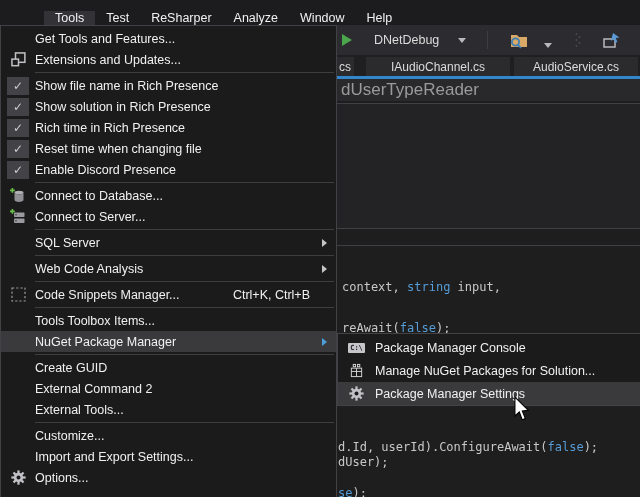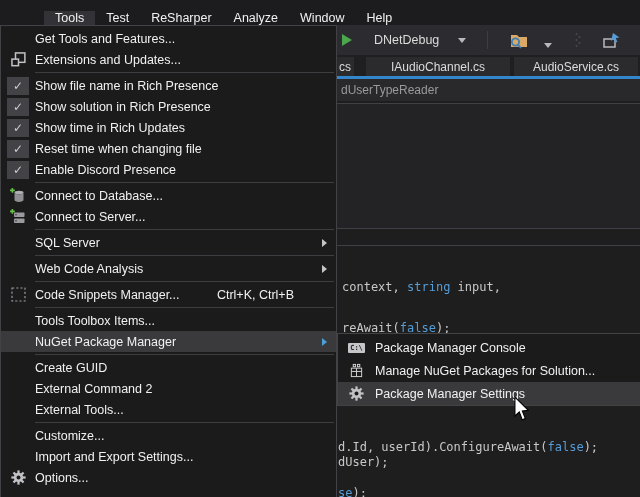--- a/index.html
+++ b/index.html
@@ -25,36 +25,36 @@
   
   .tabstrip{position:absolute;left:337px;top:55px;width:303px;height:34px;background:#1f1f22;overflow:hidden;z-index:1;}
   .tab{position:absolute;top:2px;height:19px;background:#2b2b2e;color:#dcdcdc;font-size:12px;
        display:flex;align-items:center;justify-content:center;cursor:default;}
   #tabstrip .tab:nth-child(1){left:-30px;width:44px;justify-content:flex-end;padding-right:3px;}
   #tabstrip .tab:nth-child(2){left:29px;width:144px;}
   #tabstrip .tab:nth-child(3){left:177px;width:124px;}
   .tab-underline{position:absolute;left:337px;top:76px;width:303px;height:3px;background:#3385cc;z-index:1;}
   .breadcrumb{position:absolute;left:337px;top:79px;width:303px;height:22px;background:#29292c;
               display:flex;align-items:center;padding-left:4px;box-sizing:border-box;
-              color:#9a9a9a;font-size:12px;z-index:1;}
+              color:#9a9a9a;font-size:17px;z-index:1;}
   .peek-box{position:absolute;left:337px;top:103px;width:303px;height:126px;background:#232326;
             border-top:1px solid #3f3f46;border-bottom:1px solid #3f3f46;box-sizing:border-box;z-index:1;}
   .hline{position:absolute;left:337px;width:303px;height:1px;background:#3f3f46;z-index:1;}
   .code-line{position:absolute;font-family:"DejaVu Sans Mono","Liberation Mono",monospace;
              font-size:12px;color:#c8c8c8;white-space:pre;z-index:1;}
   .code-line .kw{color:#569cd6;}
   
   .menu-panel{position:absolute;left:0;top:25px;width:337px;height:480px;background:#1b1b1c;
               border:1px solid #414146;box-sizing:border-box;padding-top:2px;z-index:10;}
   .menu-row{height:21px;display:flex;align-items:center;position:relative;color:#f1f1f1;
             font-size:12.5px;cursor:default;}
   .menu-row.hl{background:#3a3a3d;}
   .menu-icon-slot{width:34px;flex:none;display:flex;align-items:center;justify-content:center;}
   .menu-label{flex:1;white-space:nowrap;}
-  .menu-shortcut{margin-right:42px;white-space:nowrap;}
+  .menu-shortcut{margin-right:26px;white-space:nowrap;}
   .menu-arrow{position:absolute;right:9px;top:50%;transform:translateY(-50%);width:0;height:0;
               border-left:5px solid #c5c5c5;border-top:4px solid transparent;border-bottom:4px solid transparent;}
   .menu-arrow.blue{border-left-color:#4b9fd8;}
   .menu-sep{height:1px;background:#3e3e42;margin:2px 2px 2px 34px;}
   .check-box{width:22px;height:18px;background:#434347;color:#cfcfcf;display:flex;align-items:center;
              justify-content:center;font-size:12px;font-family:"DejaVu Sans",sans-serif;}
   
   .submenu{position:absolute;left:337px;top:333px;width:306px;height:73px;background:#1b1b1c;
            border:1px solid #434346;box-sizing:border-box;padding-top:2px;z-index:11;}
   .sub-row{height:23px;display:flex;align-items:center;color:#f1f1f1;font-size:12.5px;cursor:default;}
@@ -207,21 +207,21 @@
       <div class="menu-row">
         <span class="menu-icon-slot">
           <span class="check-box">✓</span>
         </span>
         <span class="menu-label">Show solution in Rich Presence</span>
       </div>
       <div class="menu-row">
         <span class="menu-icon-slot">
           <span class="check-box">✓</span>
         </span>
-        <span class="menu-label">Show time in Rich Updates</span>
+        <span class="menu-label">Rich time in Rich Presence</span>
       </div>
       <div class="menu-row">
         <span class="menu-icon-slot">
           <span class="check-box">✓</span>
         </span>
         <span class="menu-label">Reset time when changing file</span>
       </div>
       <div class="menu-row">
         <span class="menu-icon-slot">
           <span class="check-box">✓</span>

